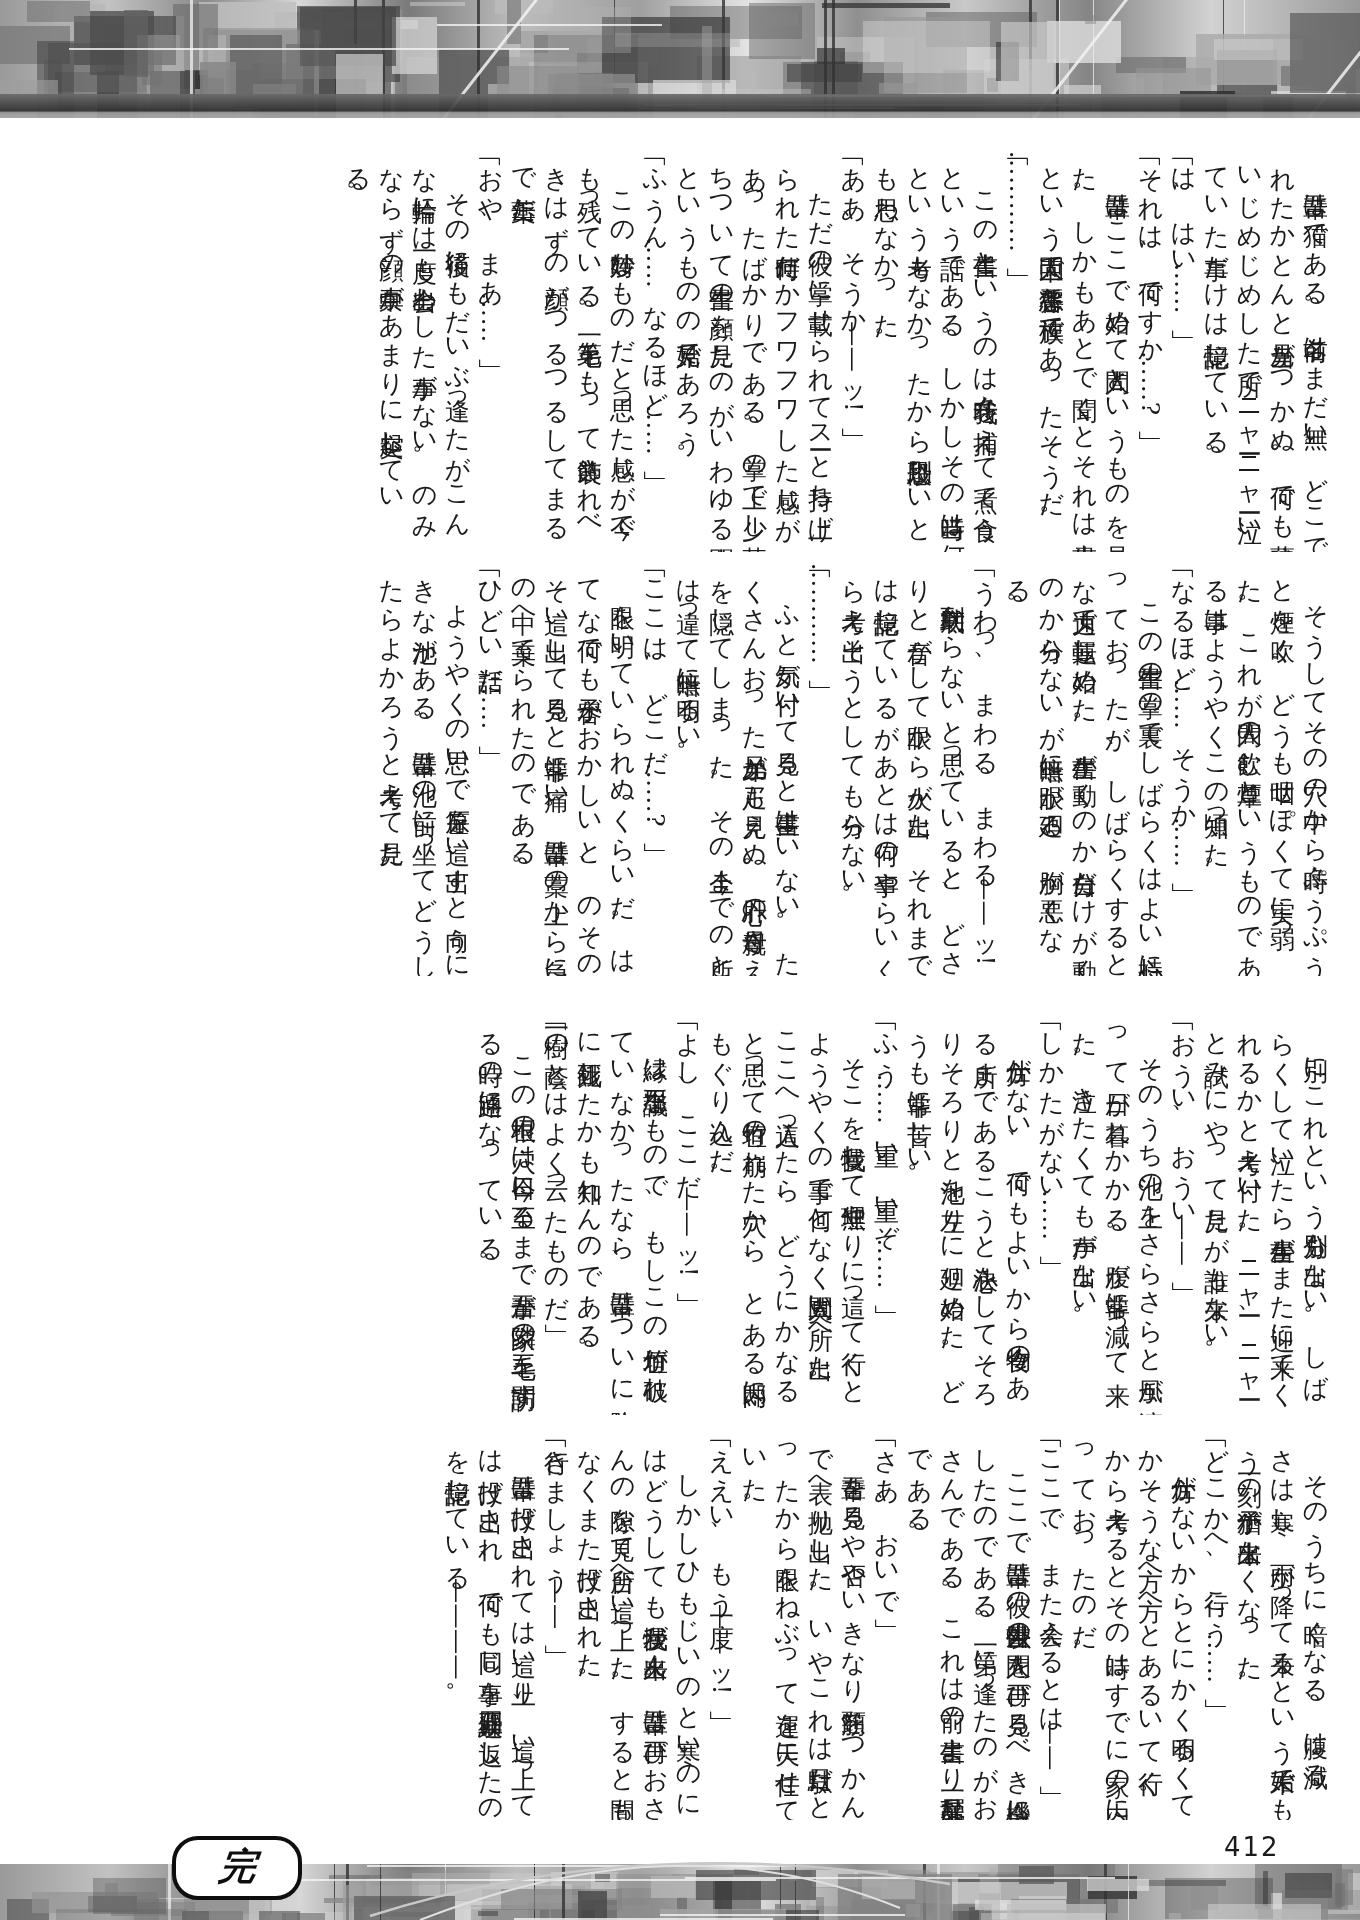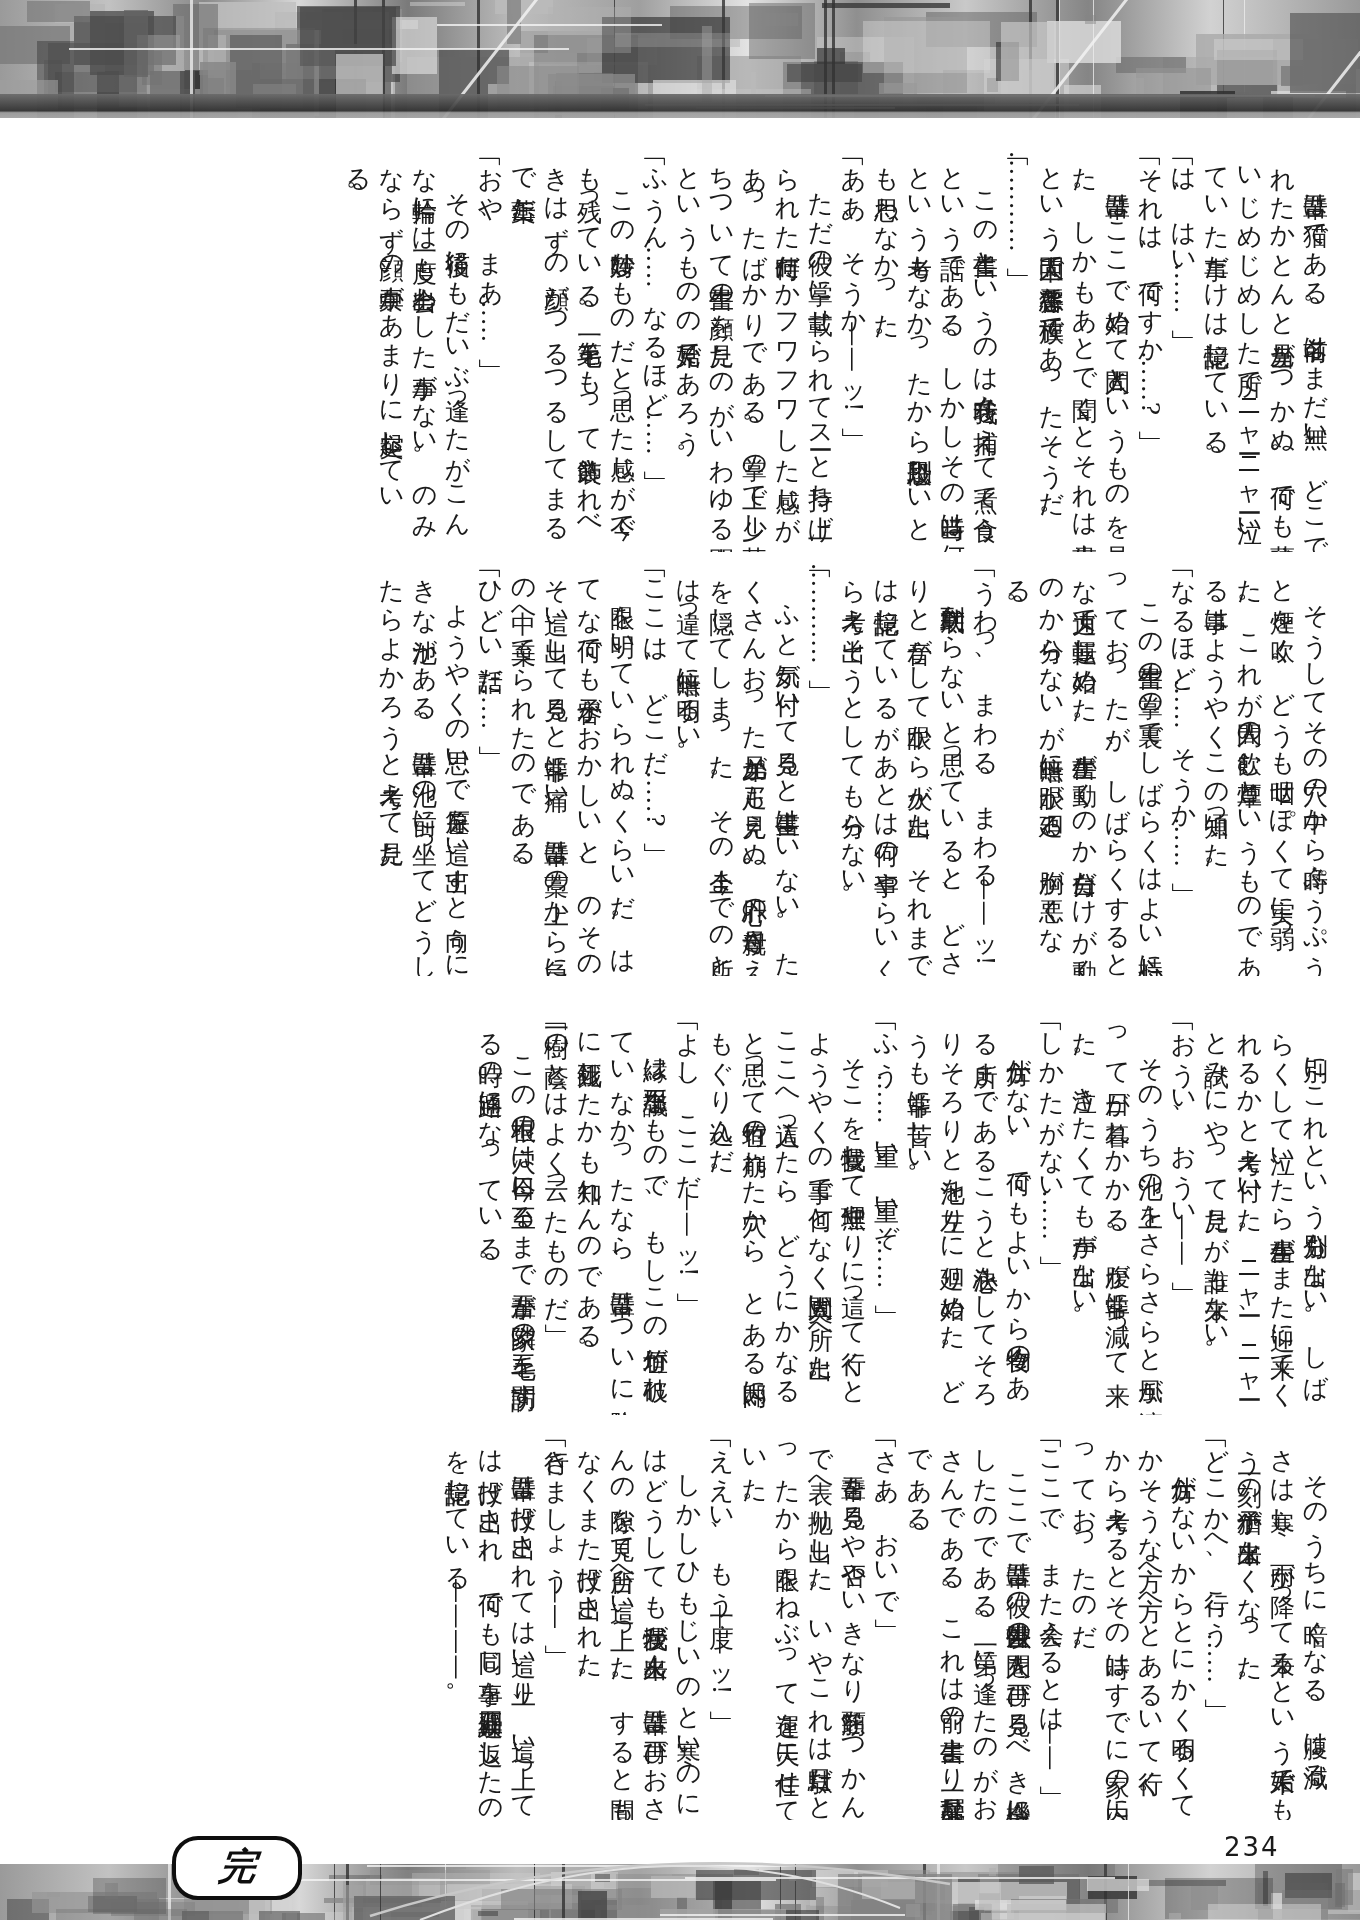--- a/index.html
+++ b/index.html
@@ -405,15 +405,15 @@
       <div class="hline" style="left: 685px; top: 13px; width: 430px;"></div>
       <div class="hline" style="left: 514px; top: 54px; width: 259px;"></div>
       <div class="hline" style="left: 660px; top: 50px; width: 245px;"></div>
       <div class="hline" style="left: 367px; top: 1px; width: 429px;"></div>
     </div>
 
   <div class="end-box">
     <span>完</span>
   </div>
 
-  <div class="page-number">234</div>
+  <div class="page-number">412</div>
 
 </div>
 
 </body></html>

